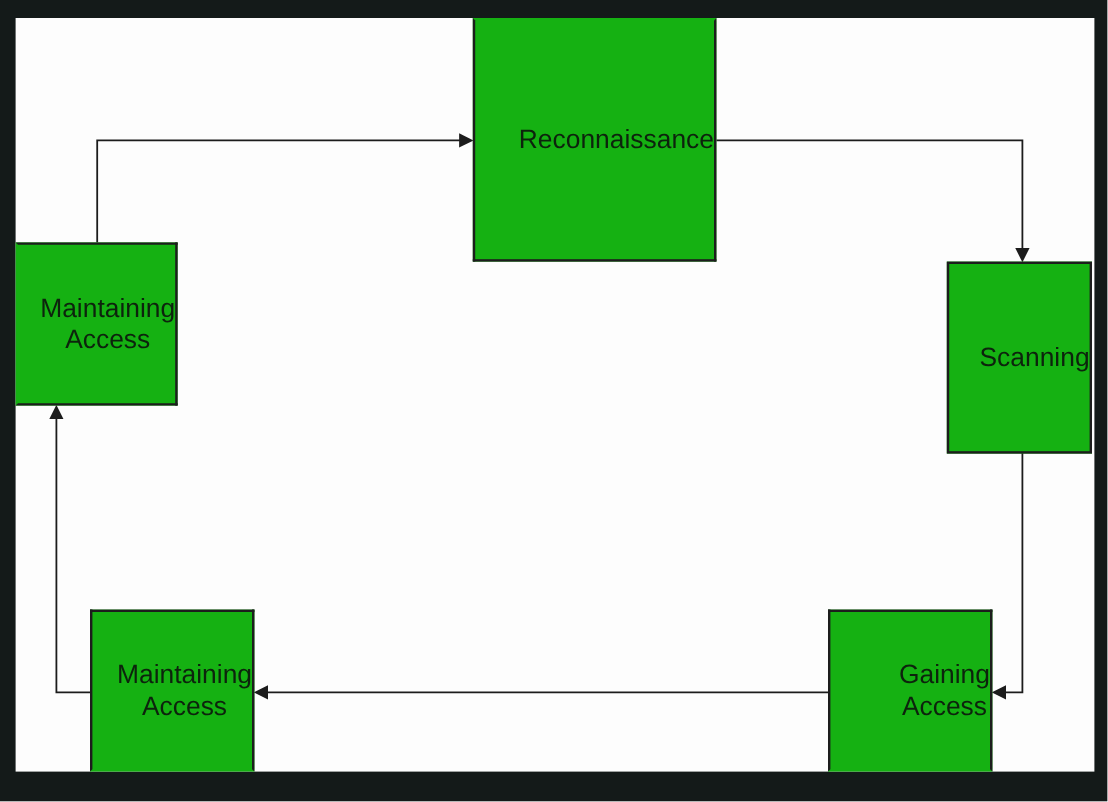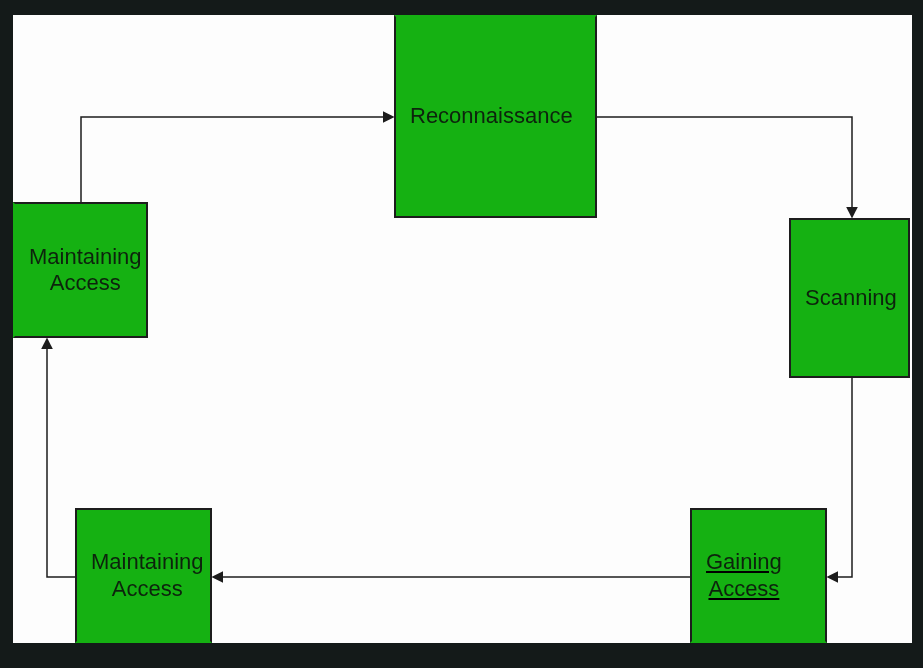--- a/index.html
+++ b/index.html
@@ -37,33 +37,32 @@
     stroke: var(--connector);
     stroke-width: 1.5;
   }
   .edges marker path { fill: var(--connector); stroke: none; }
   .node {
     position: absolute;
     background: var(--node_fill);
     border: 2px solid var(--node_border);
     display: flex;
     align-items: center;
-    justify-content: flex-start;
+    justify-content: flex-end;
     text-align: center;
-    padding-left: 14px;
   }
   .node .label {
     font-size: 22px;
     line-height: 1.2;
     color: var(--label);
     white-space: pre-line;
   }
   .node-reconnaissance        { left: 381px; top:   0px; width: 203px; height: 203px; border-top-color: transparent; }
   .node-scanning              { left: 776px; top: 203px; width: 121px; height: 160px; }
-  .node-gaining-access        { left: 677px; top: 493px; width: 137px; height: 135px; border-bottom-color: transparent; text-decoration: underline; }
+  .node-gaining-access        { left: 677px; top: 493px; width: 137px; height: 135px; border-bottom-color: transparent; }
   .node-maintaining-access-bottom { left:  62px; top: 493px; width: 137px; height: 135px; border-bottom-color: transparent; }
   .node-maintaining-access-left   { left:   0px; top: 187px; width: 135px; height: 136px; border-left-color: transparent; }
 </style>
 </head>
 <body>
 
 <div class="frame">
   <div class="canvas">
 
     <svg class="edges" width="899" height="628" viewBox="0 0 899 628" xmlns="http://www.w3.org/2000/svg">

